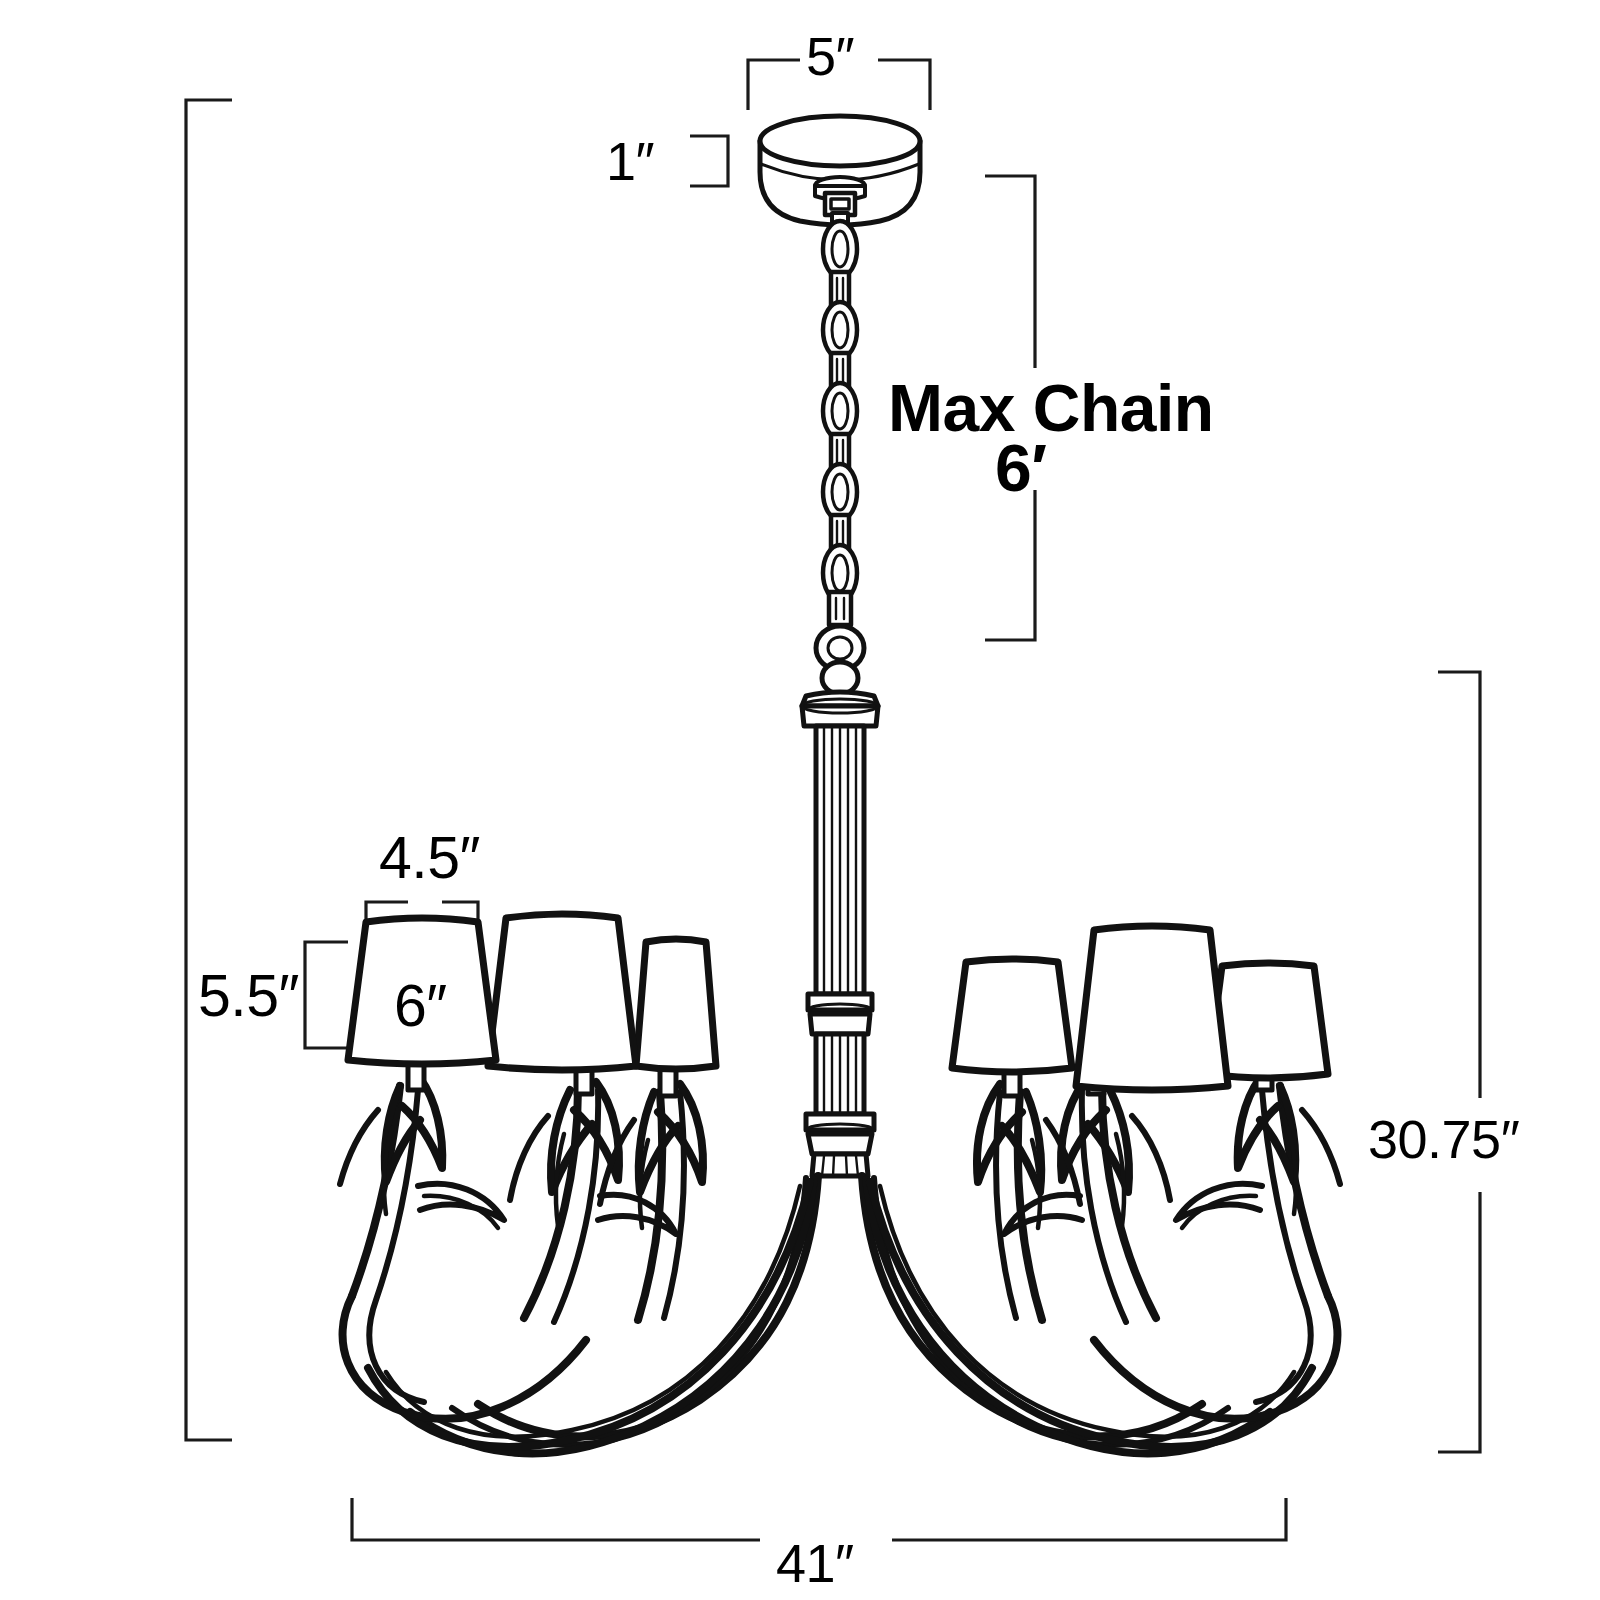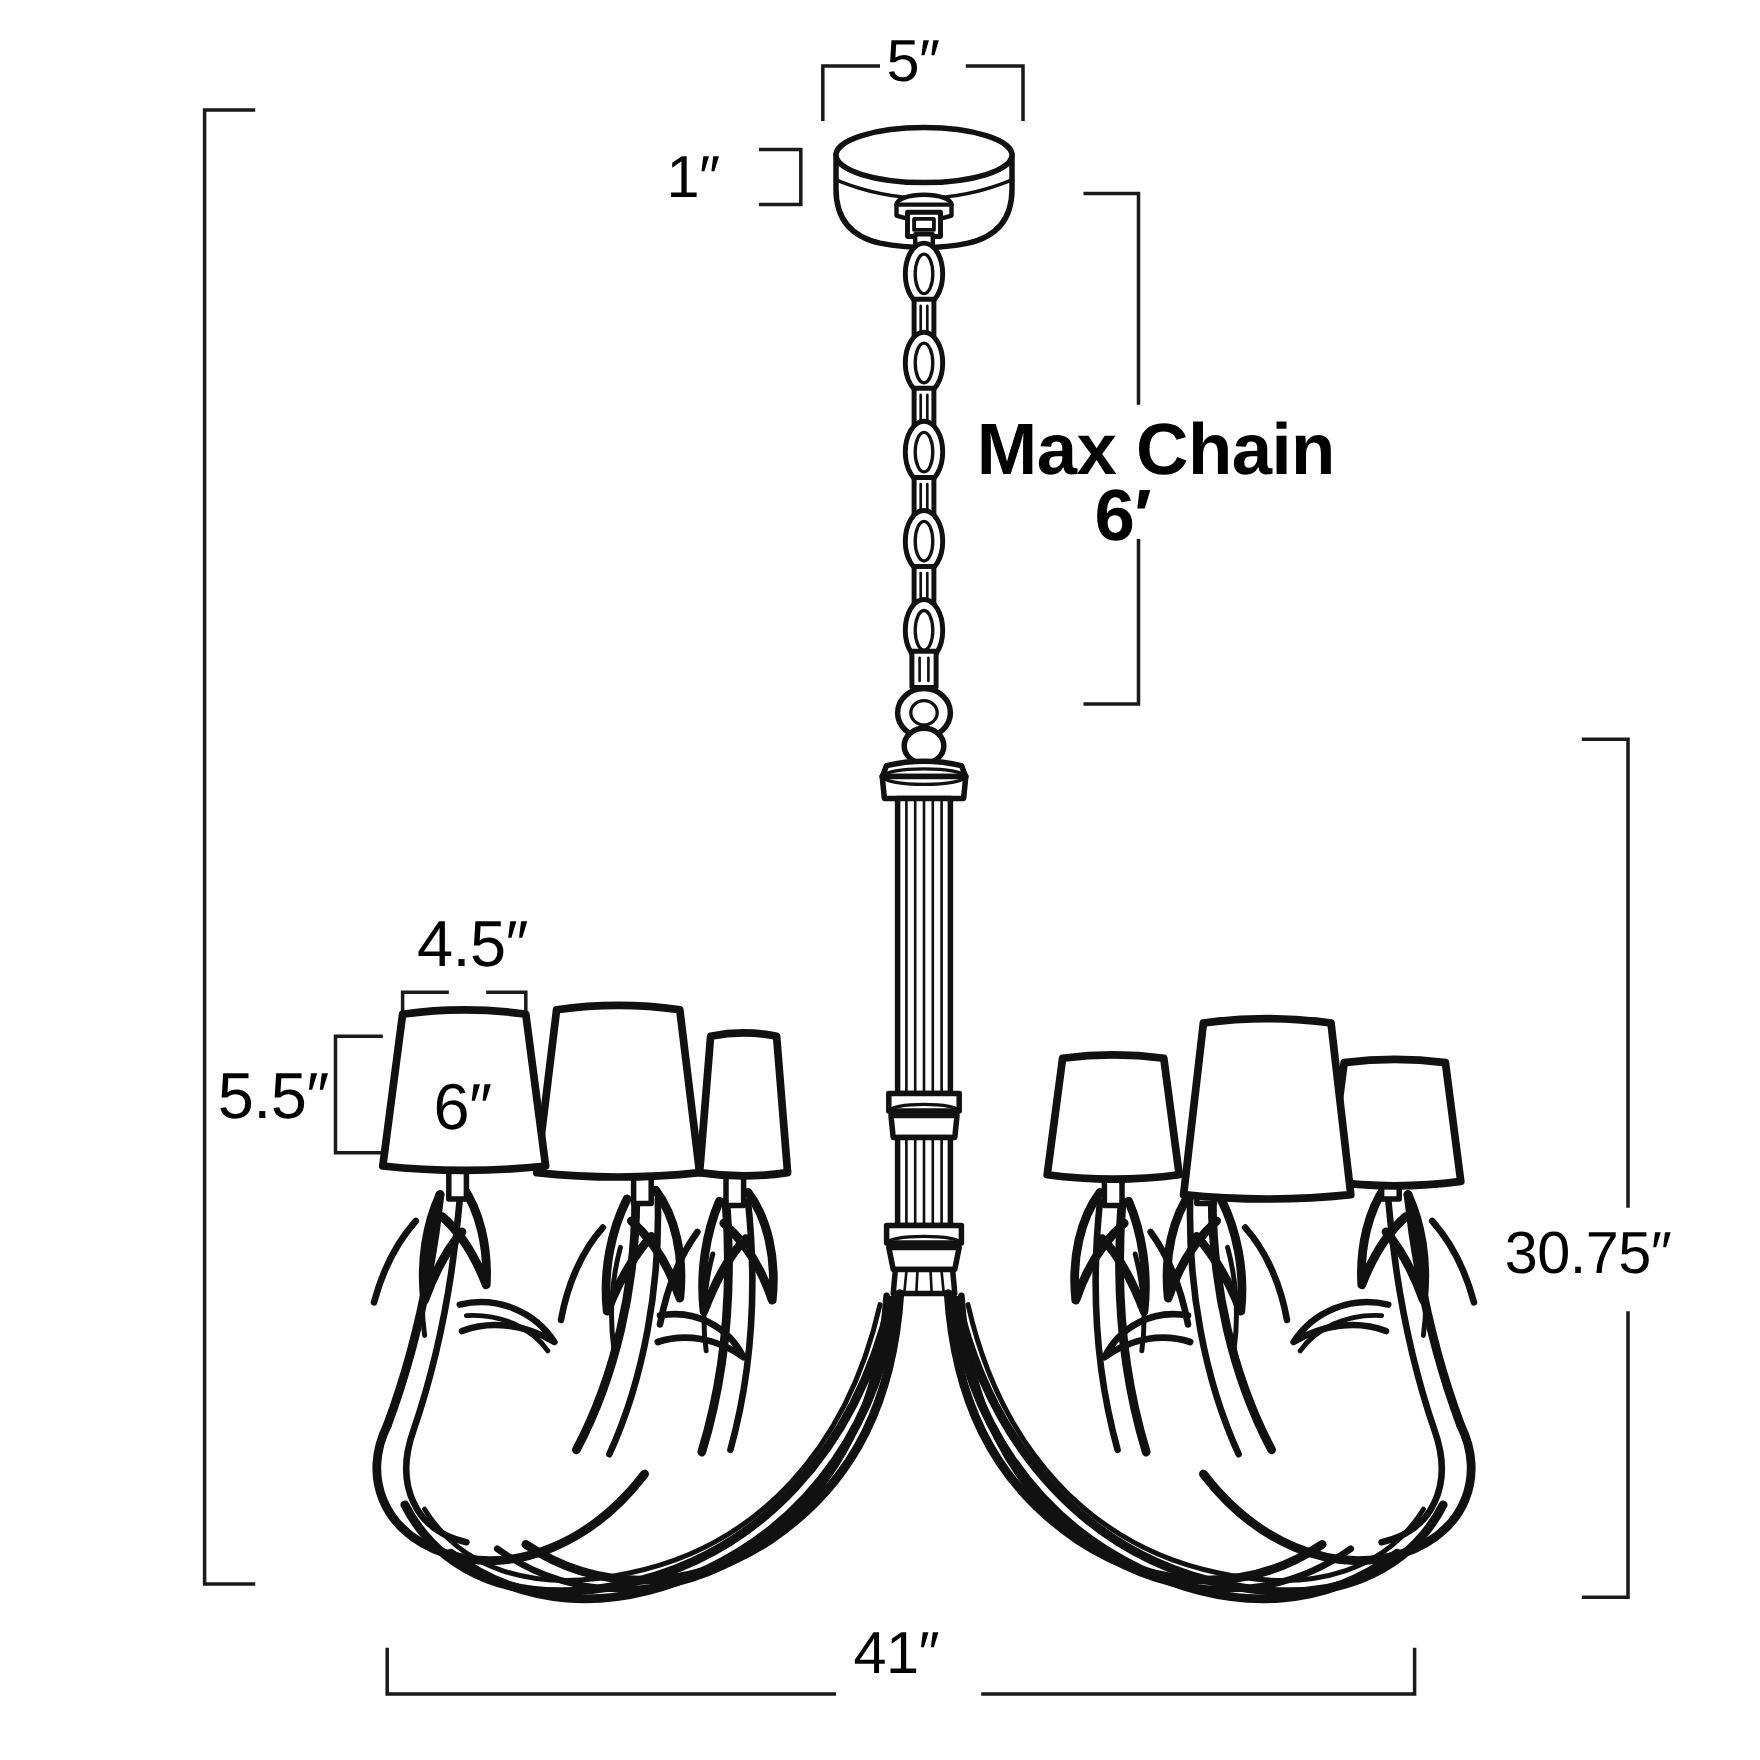--- a/index.html
+++ b/index.html
@@ -324,15 +324,15 @@
 
 
   <div class="dim-label dim-mid" style="left:379px; top:824px;">4.5″</div>
 
   <div class="dim-label dim-mid" style="left:198px; top:962px;">5.5″</div>
 
   <div class="dim-label dim-mid" style="left:394px; top:972px;">6″</div>
 
   <div class="dim-label dim-overall" style="left:1368px; top:1108px;text-align:center;">30.75″</div>
 
-  <div class="dim-label dim-overall" style="left:776px; top:1472px;text-align:center;">41″</div>
+  <div class="dim-label dim-overall" style="left:776px; top:1532px;text-align:center;">41″</div>
 
 </div>
 
 </body></html>

